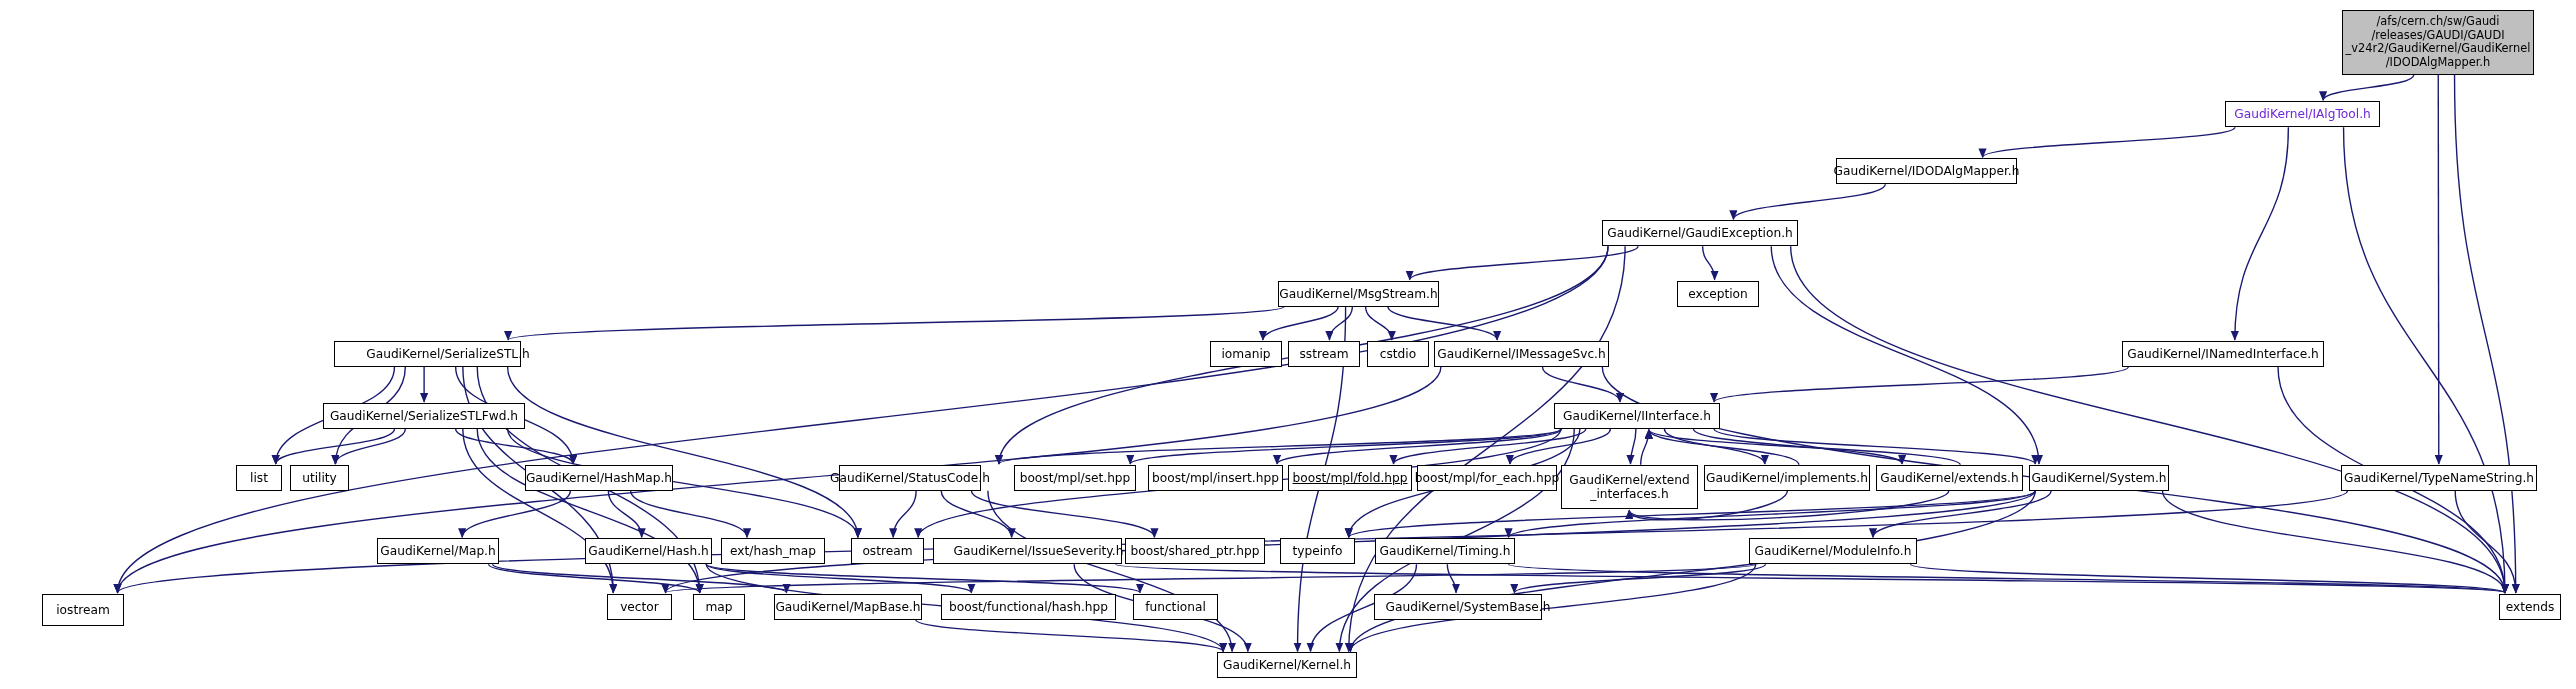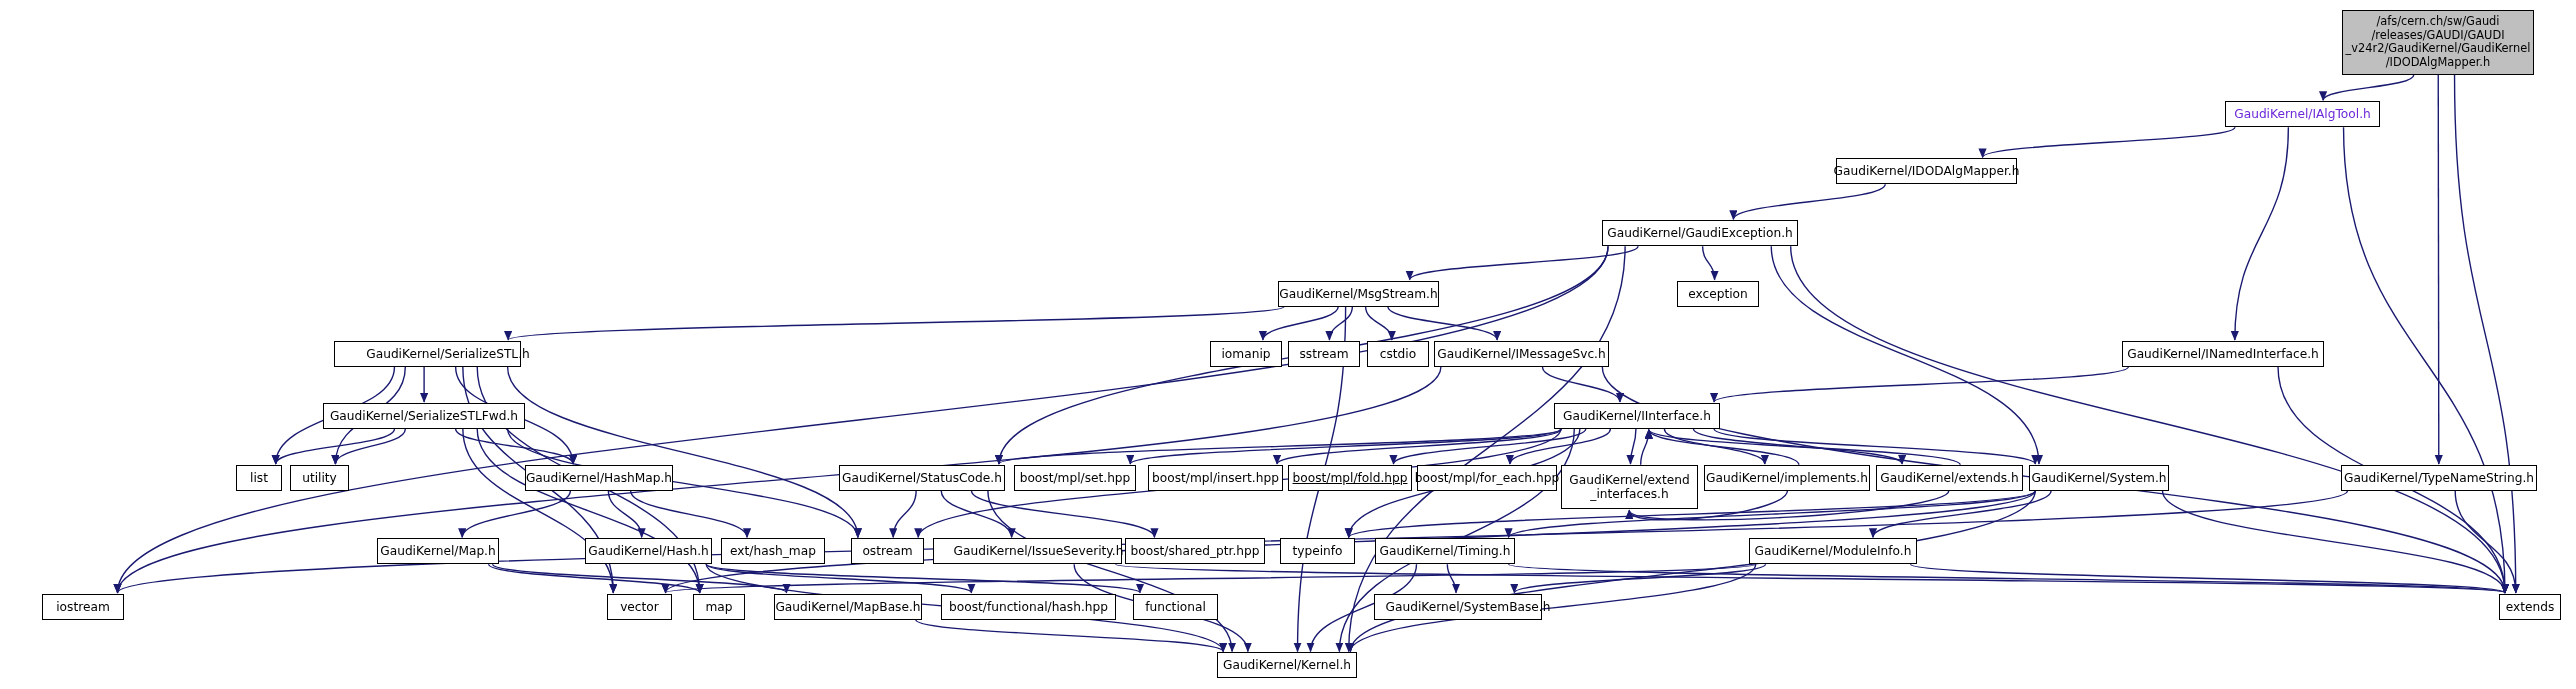--- a/index.html
+++ b/index.html
@@ -193,21 +193,21 @@
       </div>
       <div class="node" style="left: 236px; top: 465px; width: 46px; height: 26px; background: rgb(255, 255, 255); border-color: rgb(0, 0, 0); color: rgb(0, 0, 0);">
         <div>list</div>
       </div>
       <div class="node" style="left: 290px; top: 465px; width: 59px; height: 26px; background: rgb(255, 255, 255); border-color: rgb(0, 0, 0); color: rgb(0, 0, 0);">
         <div>utility</div>
       </div>
       <div class="node" style="left: 525px; top: 465px; width: 148px; height: 26px; background: rgb(255, 255, 255); border-color: rgb(0, 0, 0); color: rgb(0, 0, 0);">
         <div>GaudiKernel/HashMap.h</div>
       </div>
-      <div class="node" style="left: 839px; top: 465px; width: 166px; height: 26px; background: rgb(255, 255, 255); border-color: rgb(0, 0, 0); color: rgb(0, 0, 0);">
+      <div class="node" style="left: 839px; top: 465px; width: 142px; height: 26px; background: rgb(255, 255, 255); border-color: rgb(0, 0, 0); color: rgb(0, 0, 0);">
         <div>GaudiKernel/StatusCode.h</div>
       </div>
       <div class="node" style="left: 1014px; top: 465px; width: 122px; height: 26px; background: rgb(255, 255, 255); border-color: rgb(0, 0, 0); color: rgb(0, 0, 0);">
         <div>boost/mpl/set.hpp</div>
       </div>
       <div class="node" style="left: 1148px; top: 465px; width: 135px; height: 26px; background: rgb(255, 255, 255); border-color: rgb(0, 0, 0); color: rgb(0, 0, 0);">
         <div>boost/mpl/insert.hpp</div>
       </div>
       <div class="node" style="left: 1288px; top: 465px; width: 124px; height: 26px; background: rgb(255, 255, 255); border-color: rgb(0, 0, 0); color: rgb(0, 0, 0); text-decoration: underline;">
         <div>boost/mpl/fold.hpp</div>
@@ -251,21 +251,21 @@
       </div>
       <div class="node" style="left: 1280px; top: 538px; width: 75px; height: 26px; background: rgb(255, 255, 255); border-color: rgb(0, 0, 0); color: rgb(0, 0, 0);">
         <div>typeinfo</div>
       </div>
       <div class="node" style="left: 1375px; top: 538px; width: 140px; height: 26px; background: rgb(255, 255, 255); border-color: rgb(0, 0, 0); color: rgb(0, 0, 0);">
         <div>GaudiKernel/Timing.h</div>
       </div>
       <div class="node" style="left: 1749px; top: 538px; width: 168px; height: 26px; background: rgb(255, 255, 255); border-color: rgb(0, 0, 0); color: rgb(0, 0, 0);">
         <div>GaudiKernel/ModuleInfo.h</div>
       </div>
-      <div class="node" style="left: 42px; top: 594px; width: 82px; height: 26px; background: rgb(255, 255, 255); border-color: rgb(0, 0, 0); color: rgb(0, 0, 0);">
+      <div class="node" style="left: 42px; top: 594px; width: 82px; height: 32px; background: rgb(255, 255, 255); border-color: rgb(0, 0, 0); color: rgb(0, 0, 0);">
         <div>iostream</div>
       </div>
       <div class="node" style="left: 607px; top: 594px; width: 65px; height: 26px; background: rgb(255, 255, 255); border-color: rgb(0, 0, 0); color: rgb(0, 0, 0);">
         <div>vector</div>
       </div>
       <div class="node" style="left: 693px; top: 594px; width: 52px; height: 26px; background: rgb(255, 255, 255); border-color: rgb(0, 0, 0); color: rgb(0, 0, 0);">
         <div>map</div>
       </div>
       <div class="node" style="left: 774px; top: 594px; width: 148px; height: 26px; background: rgb(255, 255, 255); border-color: rgb(0, 0, 0); color: rgb(0, 0, 0);">
         <div>GaudiKernel/MapBase.h</div>

